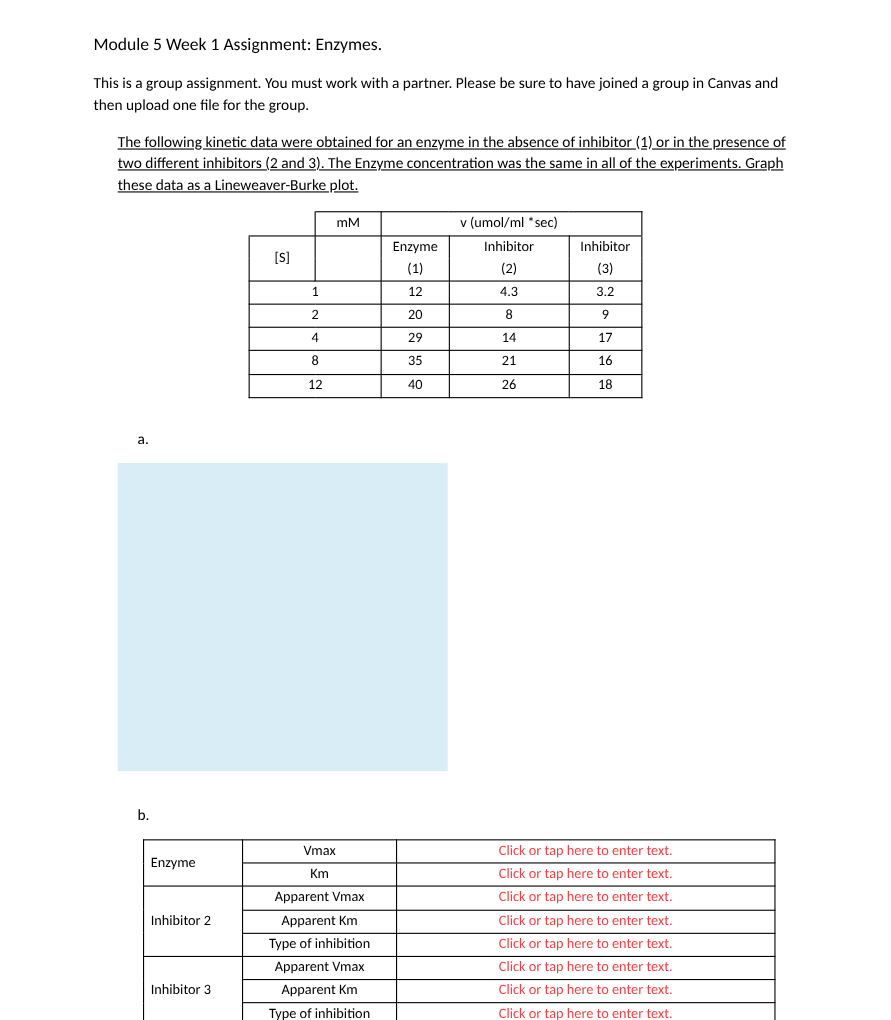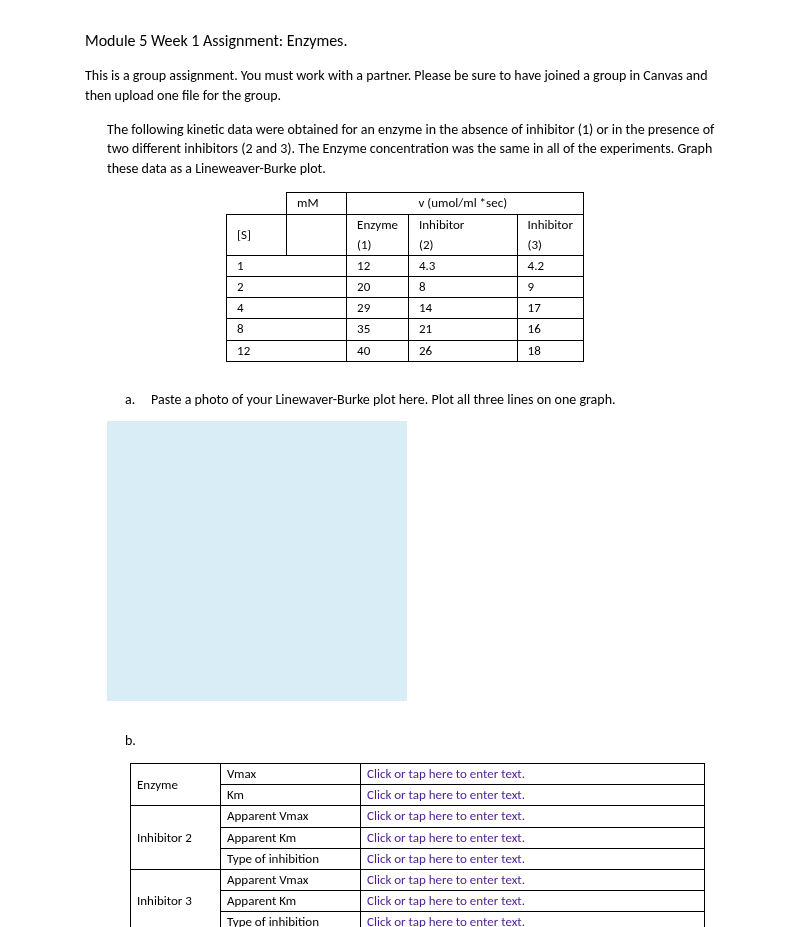--- a/index.html
+++ b/index.html
@@ -11,29 +11,30 @@
       width: 810px;
       padding: 30px 85px 40px 85px;
       line-height: 1.4;
     }
     h1 {
       font-size: 16px;
       font-weight: normal;
       margin-bottom: 14px;
     }
     p { margin-bottom: 14px; }
-    .indented { margin-left: 22px; }
+    .indented { margin-left: 22px; text-decoration: underline; }
     .data-table {
       border-collapse: collapse;
       margin: 10px auto 28px auto;
     }
     .data-table td, .data-table th {
       border: 1px solid #000;
       padding: 1px 10px;
       font-size: 13px;
+      text-align: center;
       font-weight: normal;
       min-width: 60px;
     }
     .no-border-left { border-left: none !important; }
     .no-border-right { border-right: none !important; }
     .no-border-top { border-top: none !important; }
     .list-item {
       display: flex;
       margin-left: 40px;
       margin-bottom: 12px;
@@ -51,22 +52,22 @@
       margin-left: 45px;
       width: 575px;
     }
     .answer-table td {
       border: 1px solid #000;
       padding: 1px 6px;
       font-size: 13px;
       vertical-align: middle;
     }
     .answer-table .label-col { width: 90px; }
-    .answer-table .param-col { width: 140px; }
-    .placeholder-text { color: #4c1d95; }
+    .answer-table .param-col { width: 140px; text-align: center; }
+    .placeholder-text { color: #ef4444; text-align: center; }
   </style>
 </head>
 <body>
 
 <h1>Module 5 Week 1 Assignment:   Enzymes.</h1>
 
 <p>This is a group assignment.  You must work with a partner. Please be sure to have joined a group in Canvas and then upload one file for the group.</p>
 
 <p class="indented">The following kinetic data were obtained for an enzyme in the absence of inhibitor (1) or in the presence of two different inhibitors (2 and 3). The Enzyme concentration was the same in all of the experiments.  Graph these data as a Lineweaver-Burke plot.</p>
 
@@ -90,21 +91,21 @@
     <td style="border-top:none;">(1)</td>
     <td style="border-top:none;">(2)</td>
     <td style="border-top:none;">(3)</td>
   </tr>
   </tbody>
     <tbody id="kinetic-rows">
       <tr>
         <td colspan="2">1</td>
         <td>12</td>
         <td>4.3</td>
-        <td>4.2</td>
+        <td>3.2</td>
       </tr>
       <tr>
         <td colspan="2">2</td>
         <td>20</td>
         <td>8</td>
         <td>9</td>
       </tr>
       <tr>
         <td colspan="2">4</td>
         <td>29</td>
@@ -121,21 +122,20 @@
         <td colspan="2">12</td>
         <td>40</td>
         <td>26</td>
         <td>18</td>
       </tr>
     </tbody>
 </table>
 
 <div class="list-item">
   <span class="list-marker">a.</span>
-  <span>Paste a photo of your Linewaver-Burke plot here.  Plot all three lines on one graph.</span>
 </div>
 
 <div class="graph-placeholder"></div>
 
 <div class="list-item">
   <span class="list-marker">b.</span>
 </div>
 
 <table class="answer-table">
   <tbody id="answer-rows">

